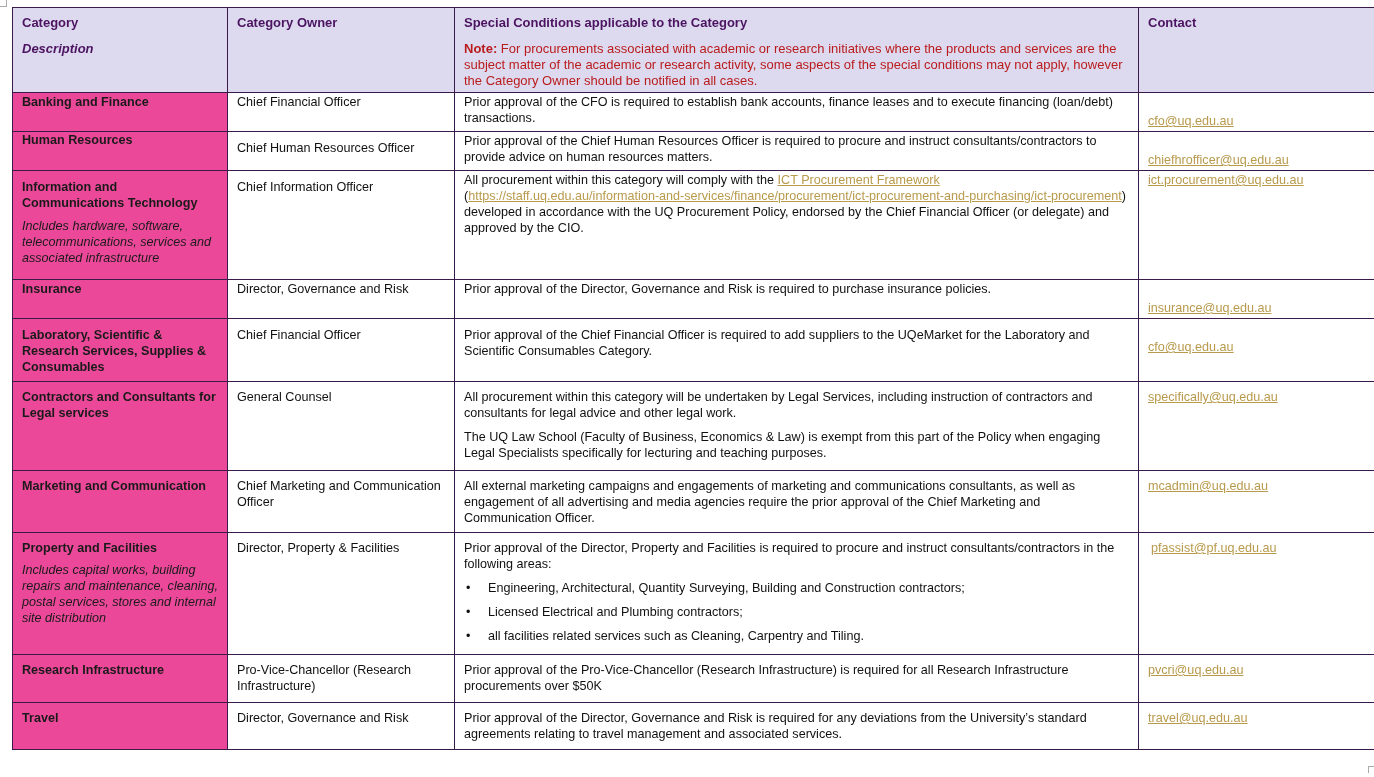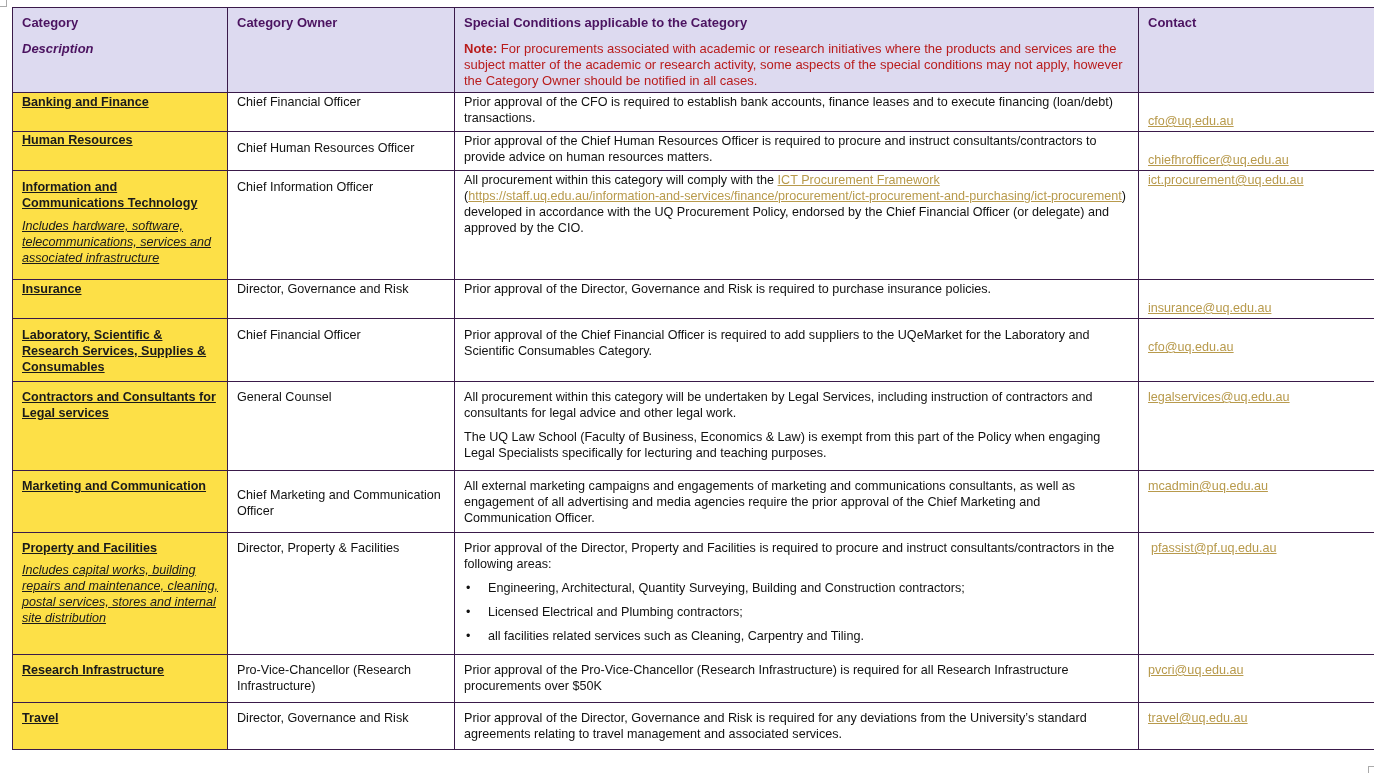--- a/index.html
+++ b/index.html
@@ -5,21 +5,21 @@
   html, body { margin: 0; padding: 0; background: #ffffff; }
   body { width: 1374px; height: 777px; overflow: hidden; position: relative;
          font-family: "Liberation Sans", sans-serif; font-size: 12.6px; color: #111; }
   .corner-mark { position: absolute; width: 6px; height: 6px; border: 1px solid #aaa; background: #fff; }
   .corner-tl { left: 0; top: 0; border-top: none; border-left: none; }
   .corner-br { left: 1368px; top: 766px; border-bottom: none; border-right: none; }
   table { position: absolute; left: 12px; top: 7px; border-collapse: collapse; table-layout: fixed; width: 1362px; }
   col.c1 { width: 215px; } col.c2 { width: 227px; } col.c3 { width: 684px; } col.c4 { width: 236px; }
   td, th { border: 1.3px solid #3a1a4a; vertical-align: top; padding: 1px 8px 2px 9px; text-align: left; line-height: 16px; }
   th { background: #dddaf0; color: #4b1360; font-weight: bold; padding-top: 7px; font-size: 13px; }
-  td.cat { background: #fde047; font-weight: bold; color: #1a1a1a; text-decoration: underline; }
+  td.cat { background: #ec4899; font-weight: bold; color: #1a1a1a; }
   .desc { font-style: italic; font-weight: normal; margin-top: 7px; }
   .hdr-desc { font-style: italic; margin-top: 10px; }
   .note { font-weight: normal; color: #b91c1c; margin-top: 10px; line-height: 16px; }
   .note b { font-weight: bold; }
   a.email, a.lnk { color: #b89a4c; text-decoration: underline; }
   td.contact { padding-top: 20px; }
   td.contact.top { padding-top: 1px; }
   p.para { margin: 0; }
   p.para + p.para { margin-top: 8px; }
   ul.bl { margin: 8px 0 0 0; padding: 0; list-style: none; }
@@ -93,26 +93,26 @@
       <td class="contact"><a class="email" href="#">cfo@uq.edu.au</a></td>
     </tr>
 
     <tr style="height:89px;">
       <td class="cat" style="padding-top:7px;">Contractors and Consultants for Legal services</td>
       <td style="padding-top:7px;">General Counsel</td>
       <td style="padding-top:7px;">
         <p class="para">All procurement within this category will be undertaken by Legal Services, including instruction of contractors and consultants for legal advice and other legal work.</p>
         <p class="para">The UQ Law School (Faculty of Business, Economics &amp; Law) is exempt from this part of the Policy when engaging Legal Specialists specifically for lecturing and teaching purposes.</p>
       </td>
-      <td class="contact" style="padding-top:7px;"><a class="email" href="#">legalservices@uq.edu.au</a></td>
+      <td class="contact" style="padding-top:7px;"><a class="email" href="#">specifically@uq.edu.au</a></td>
     </tr>
 
     <tr style="height:62px;">
       <td class="cat" style="padding-top:7px;">Marketing and Communication</td>
-      <td style="padding-top:16px;">Chief Marketing and Communication Officer</td>
+      <td style="padding-top:7px;">Chief Marketing and Communication Officer</td>
       <td style="padding-top:7px;">All external marketing campaigns and engagements of marketing and communications consultants, as well as engagement of all advertising and media agencies require the prior approval of the Chief Marketing and Communication Officer.</td>
       <td class="contact" style="padding-top:7px;"><a class="email" href="#">mcadmin@uq.edu.au</a></td>
     </tr>
 
     <tr style="height:120px;">
       <td class="cat" style="padding-top:7px;">
         <div>Property and Facilities</div>
         <div class="desc" style="margin-top:6px;">Includes capital works, building repairs and maintenance, cleaning, postal services, stores and internal site distribution</div>
       </td>
       <td style="padding-top:7px;">Director, Property &amp; Facilities</td>

